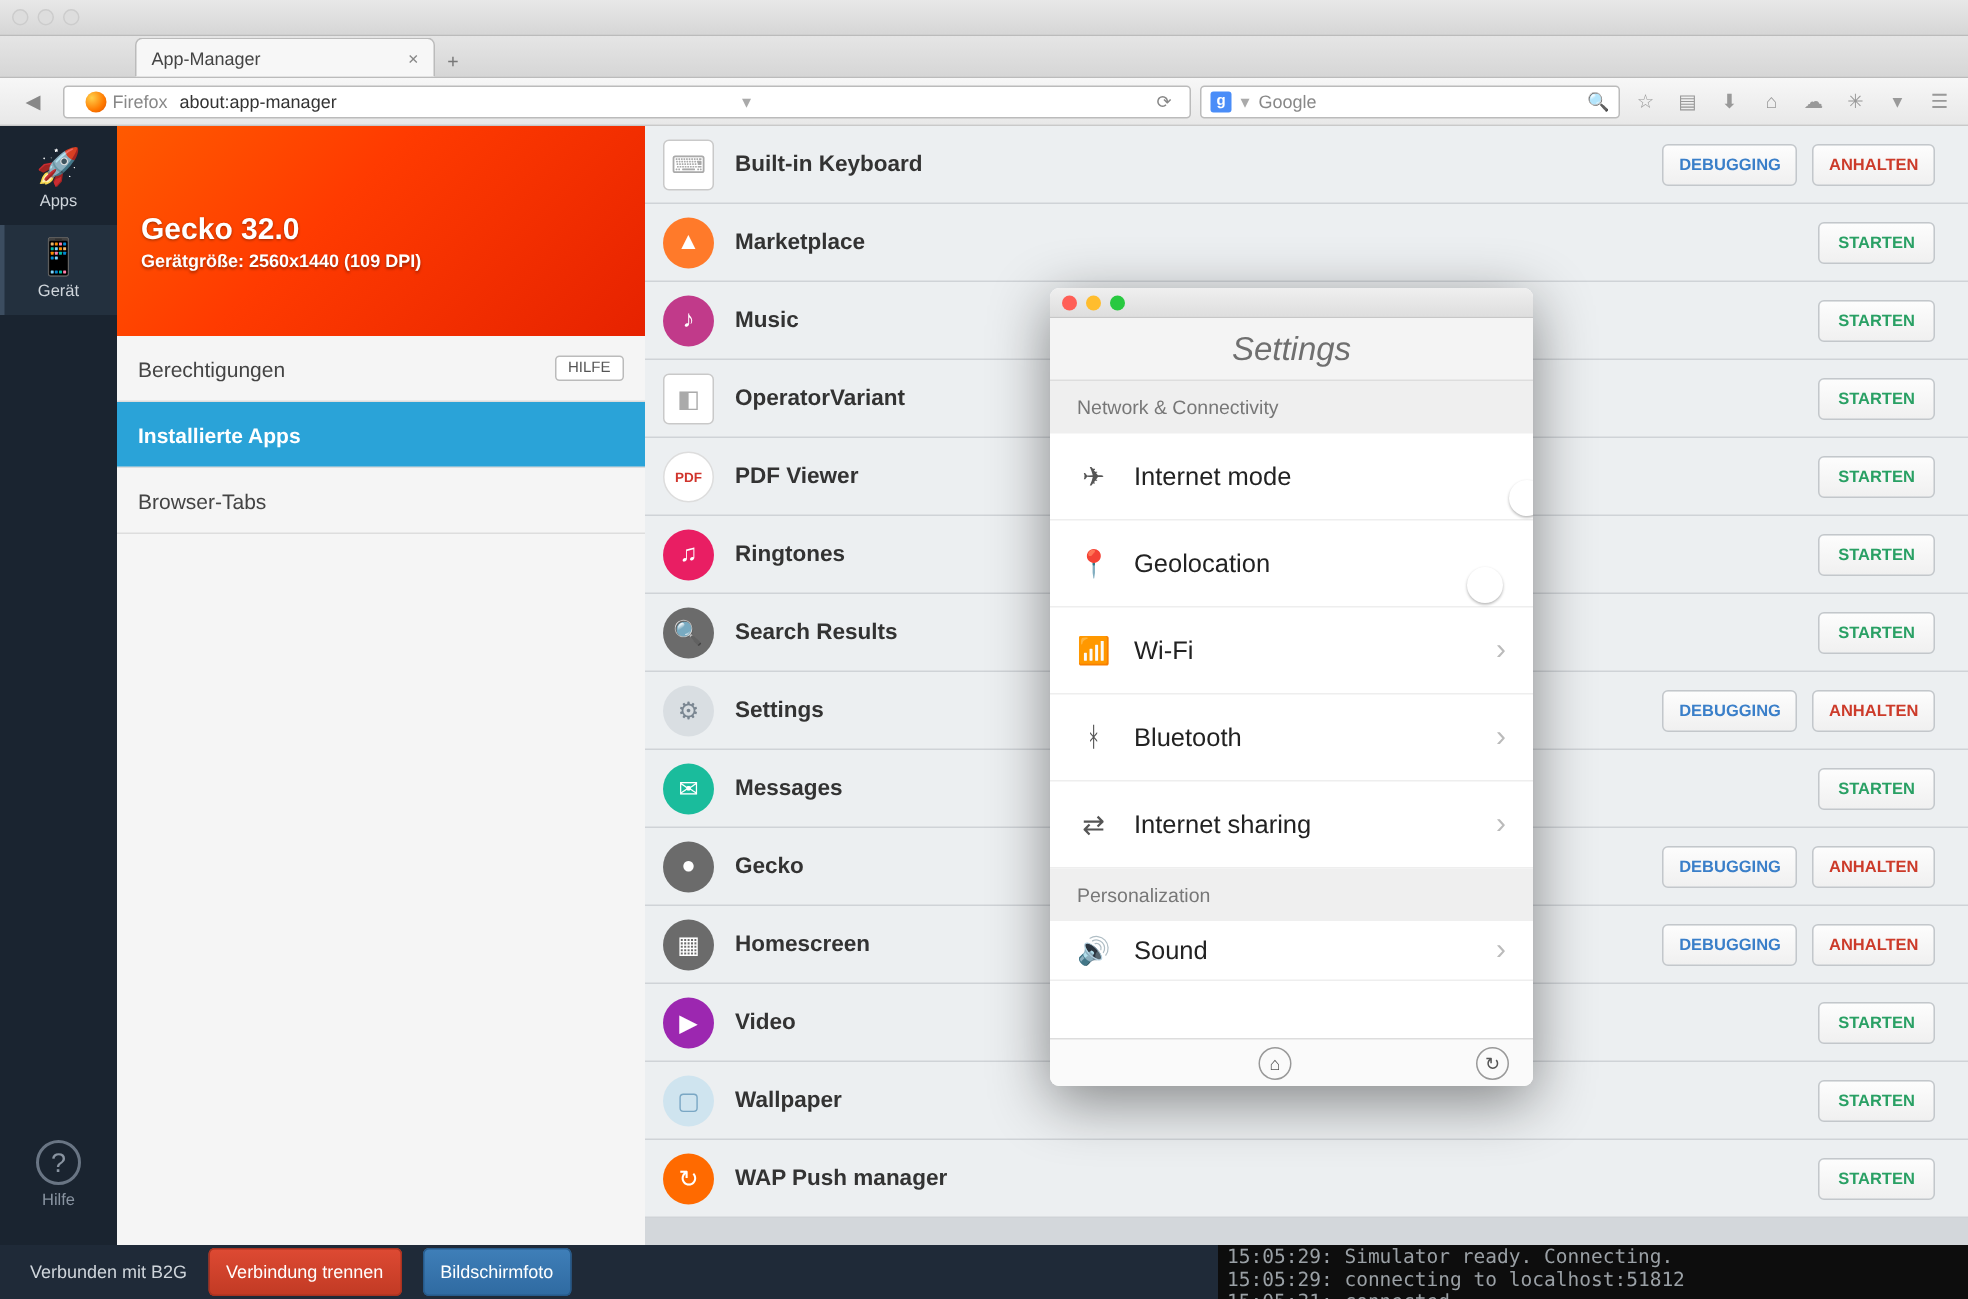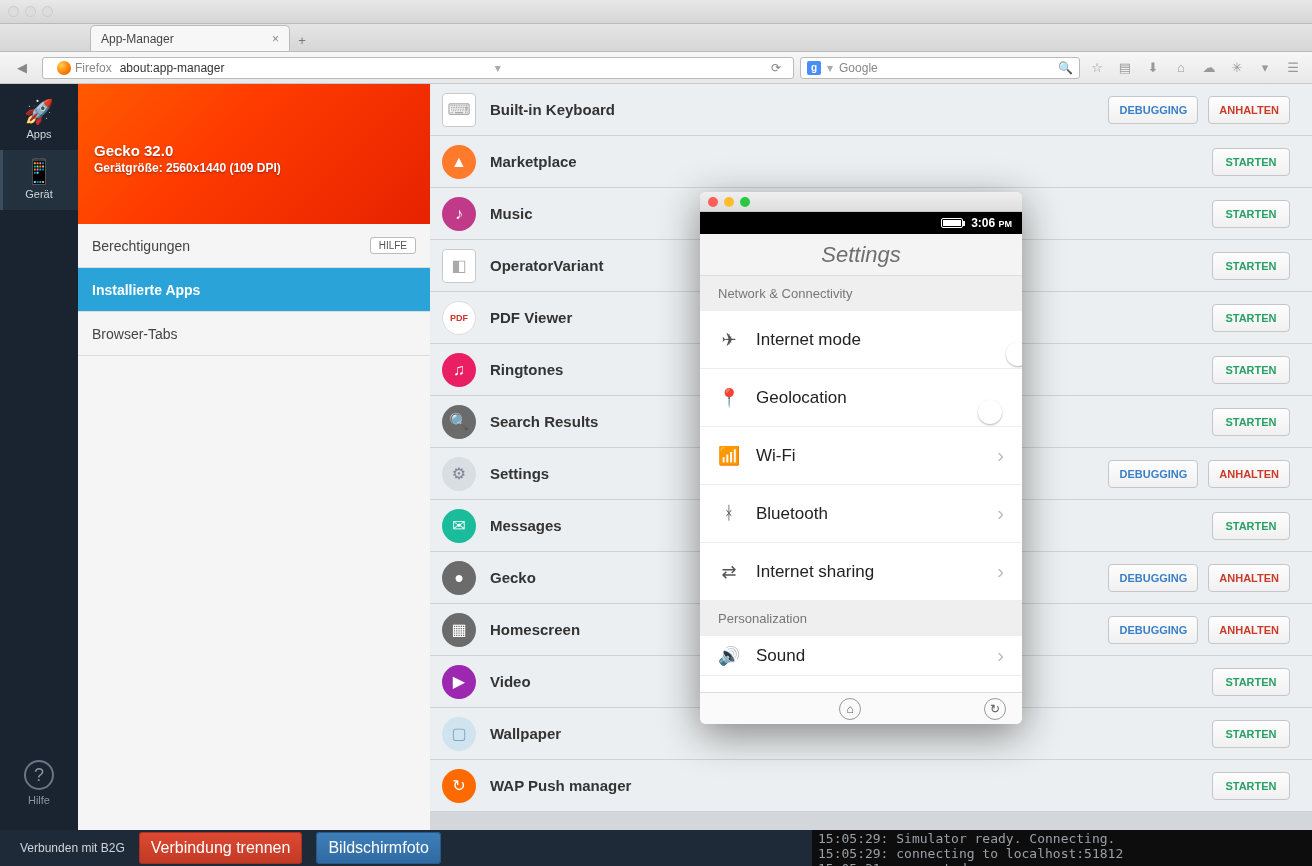--- a/index.html
+++ b/index.html
@@ -128,21 +128,21 @@
   display:flex; flex-direction:column;
 }
 .device-hero {
   height: 140px;
   background: linear-gradient(135deg, #ff5a00 0%, #ff3b00 40%, #e62200 100%);
   background-blend-mode: multiply;
   color:#fff;
   padding: 58px 16px 12px 16px;
 }
 .device-hero h1 { font-size:20px; font-weight:bold; text-shadow:0 1px 2px rgba(0,0,0,.4); }
-.device-hero .sub { font-size:15px; font-weight:bold; text-shadow:0 1px 2px rgba(0,0,0,.4); }
+.device-hero .sub { font-size:20px; font-weight:bold; text-shadow:0 1px 2px rgba(0,0,0,.4); }
 .device-hero .sub2 { font-size:12px; font-weight:bold; text-shadow:0 1px 2px rgba(0,0,0,.4); margin-top:2px; }
 
 .side-row {
   height: 44px;
   border-bottom: 1px solid #ddd;
   display:flex; align-items:center;
   padding: 0 14px;
   font-size:14px;
   color:#444;
   background:#f5f5f5;
@@ -191,21 +191,21 @@
 .footer {
   position:absolute; left:0; right:0; bottom:0; height:36px;
   background:#1f2a38;
   display:flex; align-items:center;
   color:#cfd5db; font-size:12px;
   padding-left:20px; gap:14px;
 }
 .footer .fbtn {
   height:24px; padding:16px 12px; border-radius:4px;
   display:flex; align-items:center;justify-content:center;
-  font-size:16px; color:#fff;
+  font-size:12px; color:#fff;
 }
 .fbtn.red { background:linear-gradient(#de4a33,#c13a24); box-shadow:inset 0 0 0 1px #a83220; }
 .fbtn.blue { background:linear-gradient(#3f7fb9,#2f6aa1); box-shadow:inset 0 0 0 1px #265a8a; }
 .console {
   margin-left:auto; width:500px; height:36px;
   background:#0d0d0d; color:#9aa0a5;
   font-family: Menlo, monospace; font-size:13px; line-height:1.15;
   padding:2px 6px; overflow:hidden;
 }
 
@@ -456,26 +456,20 @@
   <span class="fbtn blue">Bildschirmfoto</span>
   <div class="console" id="console">15:05:29: Simulator ready. Connecting.<br>15:05:29: connecting to localhost:51812<br>15:05:31: connected<br>15:05:31: Connected to simulator.</div>
 </div>
 
 <div class="simwin">
   <div class="sim-titlebar">
     <span class="d" style="background:#ff5f57"></span>
     <span class="d" style="background:#ffbd2e"></span>
     <span class="d" style="background:#28c940"></span>
   </div>
-  <div class="sim-statusbar">
-    <span class="battery">
-        <span class="fill"></span>
-      </span>
-    <span><span>3:06</span> <span style="font-size:9px">PM</span></span>
-  </div>
   <div class="sim-header">
     <span>Settings</span>
   </div>
   <div class="sim-body">
     <div class="sim-section">Network &amp; Connectivity</div>
     <div class="sim-item">
       <span class="ico">✈</span>
       <span>Internet mode</span>
       <span class="right"><span class="toggle off"><span class="knob"></span></span></span>
     </div>

